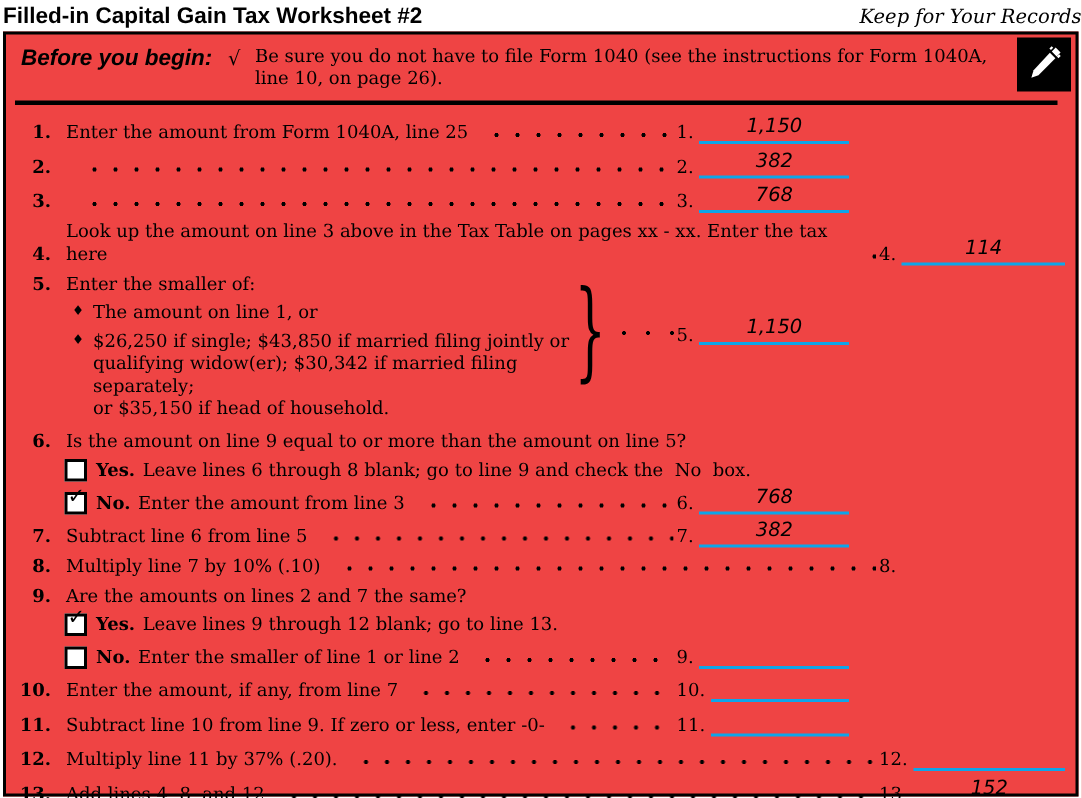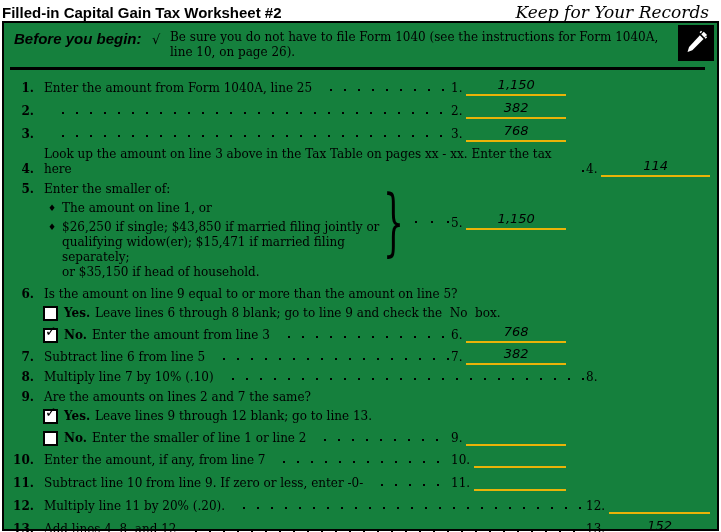--- a/index.html
+++ b/index.html
@@ -1,43 +1,43 @@
 <!DOCTYPE html>
 <html><head>
 <meta charset="utf-8">
 <style>
   html,body{margin:0;padding:0;background:#fff;color:#000;}
   body{width:721px;height:532px;overflow:hidden;font-family:"DejaVu Serif",serif;font-size:12px;}
   .page{position:relative;width:721px;height:532px;}
 
-  .titlebar{display:flex;justify-content:space-between;align-items:baseline;padding:2px 12px 0 2px;height:18px;}
+  .titlebar{display:flex;justify-content:space-between;align-items:baseline;padding:2px 0 0 2px;height:18px;}
   .title{font-family:"Liberation Sans",sans-serif;font-weight:bold;font-size:15px;letter-spacing:0;}
-  .tagline{font-family:"DejaVu Serif",serif;font-style:italic;font-size:17px;}
-
-  .formbox{position:absolute;top:21px;left:2px;right:2px;bottom:1px;border:2px solid #000;background:#15803d;}
+  .tagline{font-family:"DejaVu Serif",serif;font-style:italic;font-size:13px;}
+
+  .formbox{position:absolute;top:21px;left:2px;right:2px;bottom:1px;border:2px solid #000;background:#ef4444;}
 
   .beforebar{position:relative;height:42px;}
   .before-label{position:absolute;left:10px;top:7px;font-family:"Liberation Sans",sans-serif;font-weight:bold;font-style:italic;font-size:15px;}
   .before-check{position:absolute;left:148px;top:9px;font-size:13px;}
   .before-text{position:absolute;left:166px;top:7px;line-height:15px;font-size:12px;}
   .pencil-box{position:absolute;right:3px;top:2px;width:36px;height:36px;background:#000;display:flex;align-items:center;justify-content:center;}
   .divider{height:3px;background:#000;margin:2px 12px 4px 6px;}
 
   .rows{padding:4px 5px 0 8px;}
   .row{display:flex;align-items:flex-end;margin-bottom:5px;line-height:15px;}
   .num{flex:none;width:22px;text-align:right;font-weight:bold;margin-right:10px;}
   .rtext{flex:none;max-width:520px;}
   .b{font-weight:normal;}
   .leader{flex:1 1 auto;min-width:0;height:12px;margin:0 2px 0 8px;
     background-image:radial-gradient(circle,#000 1.3px,rgba(0,0,0,0) 1.45px);
     background-size:14px 12px;background-repeat:repeat-x;background-position:4px bottom;}
   .entryA{flex:none;display:flex;align-items:flex-end;width:115px;}
   .entryB{flex:none;display:flex;align-items:flex-end;width:124px;margin-right:2px;}
   .elabel{flex:none;margin-right:4px;}
-  .eline{flex:1;border-bottom:2px solid #eab308;text-align:center;height:16px;line-height:14px;
+  .eline{flex:1;border-bottom:2px solid #0ea5e9;text-align:center;height:16px;line-height:14px;
     font-family:"DejaVu Sans",sans-serif;font-style:italic;font-size:13px;}
   .spacerB{flex:none;width:146px;}
 
   .subrow{display:flex;align-items:flex-end;margin:0 0 4px 31px;line-height:15px;}
   .cb{flex:none;width:11px;height:11px;border:2px solid #000;margin-right:6px;position:relative;background:#fff;}
   .cb .mark{position:absolute;left:0px;top:-6px;font-size:14px;font-family:"DejaVu Sans",sans-serif;}
   .blabel{font-weight:bold;margin-right:5px;}
 
   .block5{position:relative;margin-bottom:7px;}
   .brow{display:flex;margin-bottom:4px;line-height:15px;}
@@ -129,21 +129,21 @@
           <span class="rtext"><span>Enter the </span><span class="b">smaller</span><span> of:</span></span>
         </div>
         <div class="bullet-row">
           <span class="bullet">♦</span>
           <span>The amount on line 1, or</span>
         </div>
         <div class="bullet-row">
           <span class="bullet">♦</span>
           <span class="b2">
             <span>$26,250 if single; $43,850 if married filing jointly or</span><br>
-            <span>qualifying widow(er); $15,471 if married filing separately;</span><br>
+            <span>qualifying widow(er); $30,342 if married filing separately;</span><br>
             <span>or $35,150 if head of household.</span>
           </span>
         </div>
         <span class="brace">}</span>
         <span class="dots5"></span>
         <span class="entry5">
           <span class="elabel">5.</span>
           <span class="eline">1,150</span>
         </span>
       </div>
@@ -231,21 +231,21 @@
         <span class="leader"></span>
         <span class="entryA">
           <span class="elabel">11.</span>
           <span class="eline"></span>
         </span>
         <span class="spacerB"></span>
       </div>
 
       <div class="row">
         <span class="num">12.</span>
-        <span class="rtext">Multiply line 11 by 20% (.20).</span>
+        <span class="rtext">Multiply line 11 by 37% (.20).</span>
         <span class="leader"></span>
         <span class="entryB">
           <span class="elabel">12.</span>
           <span class="eline"></span>
         </span>
       </div>
 
       <div class="row">
         <span class="num">13.</span>
         <span class="rtext">Add lines 4, 8, and 12</span>

